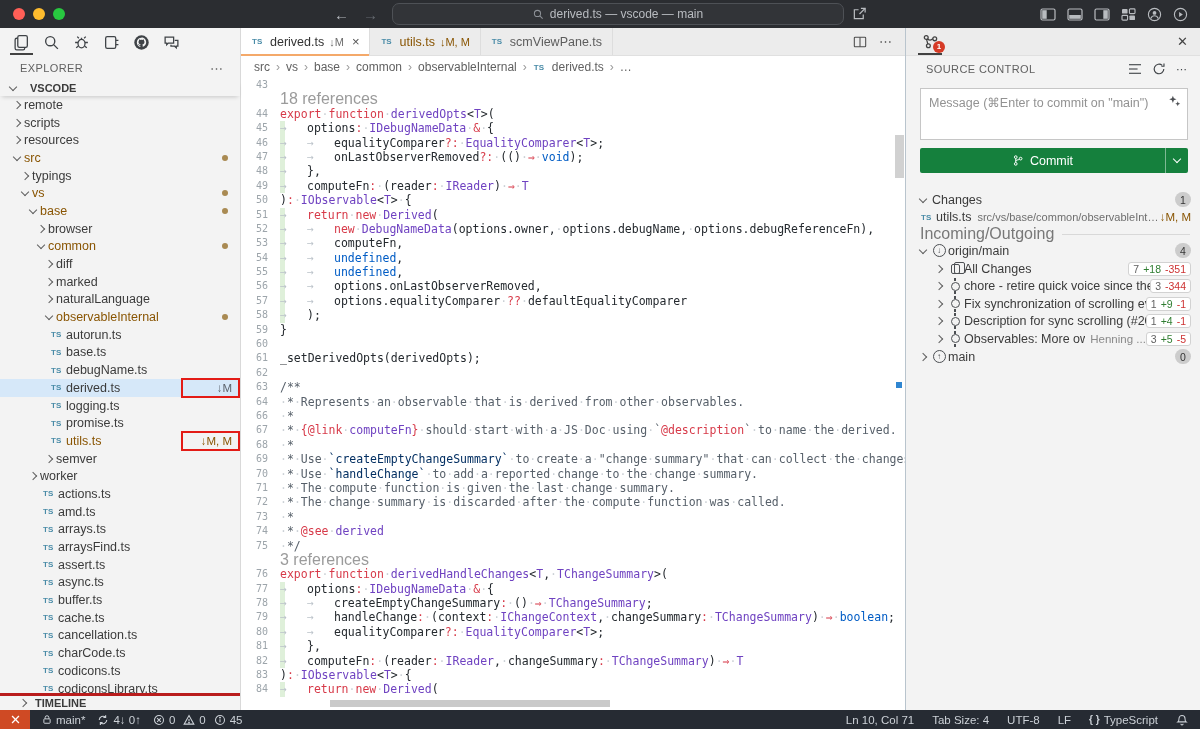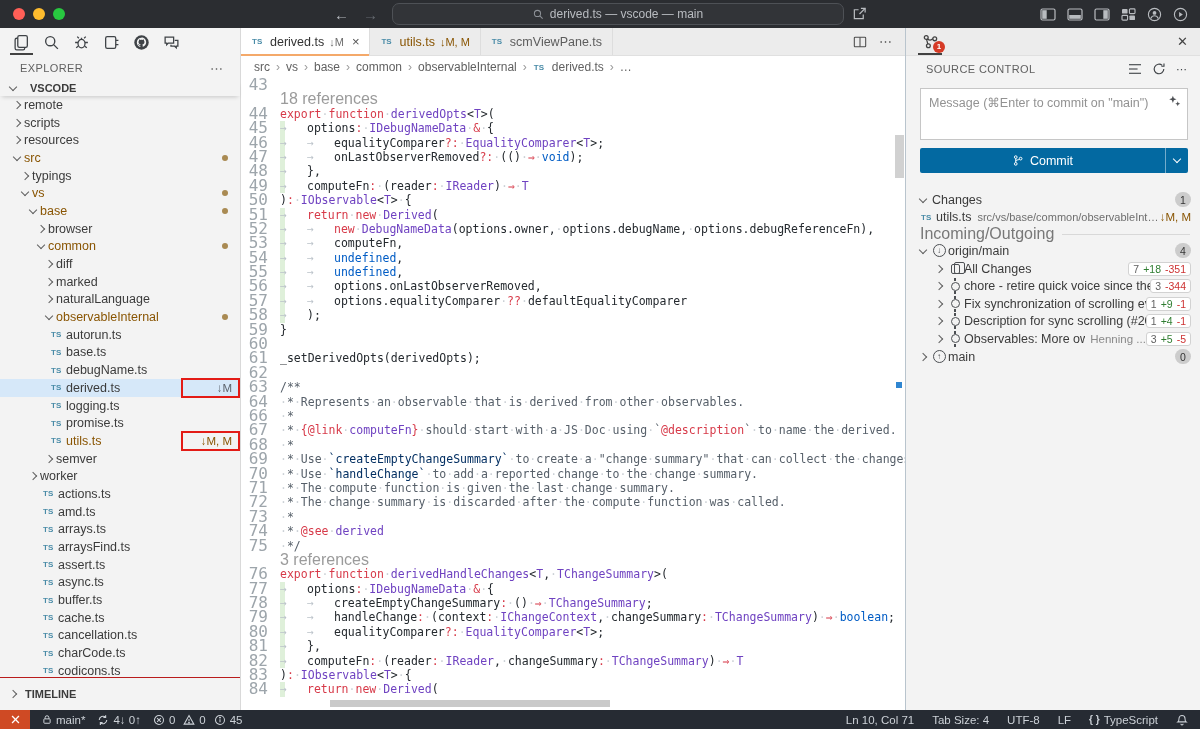--- a/index.html
+++ b/index.html
@@ -31,40 +31,40 @@
   .trow.sel{background:#d6e8f9}
   .tlabel{white-space:nowrap}
   .tlabel.gold,.tbadge.gold{color:#895503}
   .chev{flex:0 0 14px;display:flex;align-items:center;justify-content:center}
   .chev::before{content:'';width:5px;height:5px;border-right:1.3px solid #5f5f5f;border-bottom:1.3px solid #5f5f5f;transform:rotate(-45deg)}
   .chev.open::before{transform:rotate(45deg);margin-top:-2px}
   .tsic{flex:0 0 16px;font-size:8px;font-weight:bold;color:#498ba7;text-align:left;padding-left:1px}
   .dot{position:absolute;right:12px;width:6px;height:6px;border-radius:50%;background:#a98a52}
   .tbadge{position:absolute;right:8px;font-size:11.5px;color:#5d646e}
   .redbox{position:absolute;right:0;width:59px;height:20px;border:2.5px solid #e31b16;pointer-events:none}
-  .timeline{position:absolute;left:0;right:0;bottom:0;height:33px;background:#f3f3f3;border-top:1px solid #b91c1c;display:flex;align-items:center;gap:5px;padding-left:6px;font-size:11px;font-weight:bold;color:#3b3b3b;z-index:3}
+  .timeline{position:absolute;left:0;right:0;bottom:0;height:17px;background:#f3f3f3;border-top:3px solid #b91c1c;display:flex;align-items:center;gap:5px;padding-left:16px;font-size:11px;font-weight:bold;color:#3b3b3b;z-index:3}
 
   
   .editor{flex:1;min-width:0;display:flex;flex-direction:column;background:#fff}
   .tabbar{height:28px;background:#ececec;display:flex;border-bottom:1px solid #e0e0e0;position:relative;flex:0 0 28px}
   .tab{display:flex;align-items:center;gap:5px;padding:0 10px;font-size:12.5px;color:#5d5d5d;border-right:1px solid #ddd;position:relative;cursor:pointer}
   .tab .tsic{flex:0 0 14px}
   .tab.active{background:#fff;color:#333}
   .tab.active::after{content:'';position:absolute;left:0;right:0;bottom:-1px;height:2.5px;background:#f4a96a}
   .tab .deco{font-size:11px;color:#6e6e6e}
   .tab .deco.gold{color:#895503}
   .tab .gold-label{color:#895503}
   .tab .close{font-size:13px;color:#555;margin-left:3px}
   .tabactions{margin-left:auto;display:flex;align-items:center;gap:12px;padding-right:12px;color:#4b4b4b}
   .breadcrumb{height:22px;display:flex;align-items:center;padding-left:13px;font-size:12px;color:#616161;flex:0 0 22px;white-space:nowrap}
   .breadcrumb .sep{margin:0 6px;color:#9b9b9b}
   .breadcrumb .tsic{margin-right:3px}
   .codearea{flex:1;position:relative;overflow:hidden;font-family:"DejaVu Sans Mono",monospace}
   .cl{display:flex;height:14.4px;line-height:14.4px;font-size:11.5px;white-space:pre}
-  .ln{flex:0 0 27px;text-align:right;color:#9da5ab;font-size:16px}
+  .ln{flex:0 0 27px;text-align:right;color:#9da5ab;font-size:10px}
   .content{padding-left:12px;position:relative;flex:1;min-width:0;overflow:hidden}
   .content.added::before{content:'';position:absolute;left:12px;top:0;bottom:0;width:5px;background:#dff0da}
   .content>span{position:relative}
   .lens-text{color:#9b9b9b;font-size:16px;font-family:Liberation Sans, sans-serif}
   .tk-k{color:#d73a49}.tk-e{color:#6f42c1}.tk-b{color:#005cc5}.tk-s{color:#032f62}.tk-c{color:#57606a}.tk-d{color:#24292e}
   .tab-ch{display:inline-block;width:27px;color:#bcc3ca}
   .ws{color:#ccd1d6}
   .vscroll{position:absolute;right:1px;top:57px;width:9px;height:43px;background:#c1c1c1;opacity:.75}
   .bluedeco{position:absolute;right:3px;top:304px;width:6px;height:6px;background:#2f86d1}
   .hscroll{position:absolute;left:89px;bottom:3px;width:280px;height:7px;background:#bdbdbd;opacity:.8}
@@ -73,21 +73,21 @@
   .scmpanel{width:295px;flex:0 0 295px;background:#f3f3f3;border-left:1px solid #b9c4cd;display:flex;flex-direction:column}
   .paneltabs{height:28px;display:flex;align-items:center;padding:0 12px;background:#ececec;border-bottom:1px solid #e0e0e0;position:relative}
   .scmtabicon{position:relative;width:24px;height:26px;display:flex;align-items:center;justify-content:center;color:#424242}
   .scmtabicon::after{content:'';position:absolute;left:0;right:0;bottom:0;height:2px;background:#424242}
   .scmbadge{position:absolute;right:-3px;bottom:2px;background:#d63a26;color:#fff;font-size:8px;min-width:12px;height:12px;border-radius:7px;display:flex;align-items:center;justify-content:center;font-weight:bold}
   .panelclose{margin-left:auto;color:#424242;font-size:13px}
   .scm-head{height:26px;display:flex;align-items:center;font-size:11px;color:#616161;letter-spacing:.4px;padding:0 12px 0 20px}
   .scm-head .icons{margin-left:auto;display:flex;gap:10px;align-items:center;color:#3f4347}
   .msgbox{margin:6px 12px 0 14px;height:52px;background:#fff;border:1px solid #c6c6c6;position:relative;padding:6px 24px 0 8px;font-size:12.5px;color:#929292}
   .sparkle{position:absolute;top:5px;right:6px;color:#4c4f53}
-  .commitbtn{margin:8px 12px 0 14px;height:25px;background:#0369a1;border-radius:2px;display:flex;align-items:center;color:#fff;font-size:12.5px;cursor:pointer}
+  .commitbtn{margin:8px 12px 0 14px;height:25px;background:#15803d;border-radius:2px;display:flex;align-items:center;color:#fff;font-size:12.5px;cursor:pointer}
   .commitbtn .cb-main{flex:1;display:flex;align-items:center;justify-content:center;gap:6px}
   .commitbtn .cb-drop{width:23px;align-self:stretch;border-left:1px solid rgba(255,255,255,.45);display:flex;align-items:center;justify-content:center}
   .cb-drop .chevw{width:6px;height:6px;border-right:1.4px solid #fff;border-bottom:1.4px solid #fff;transform:rotate(45deg);margin-top:-3px}
   .scmtree{margin-top:18px;font-size:12.5px;color:#3b3b3b}
   .srow{display:flex;align-items:center;height:17.6px;position:relative;cursor:pointer}
   .srow .lbl{white-space:nowrap;overflow:hidden;flex-shrink:1;min-width:0}
   .srow .auth{color:#8a8a8a;font-size:11.5px;margin-left:5px;white-space:nowrap}
   .pillnum{margin-left:auto;margin-right:9px;background:#ccc;color:#333;font-size:10.5px;min-width:16px;height:15px;border-radius:9px;display:flex;align-items:center;justify-content:center;padding:0 4px}
   .statpill{margin-left:auto;margin-right:9px;border:1px solid #d2d2d2;background:#fff;border-radius:3px;font-size:10.5px;padding:0 4px;height:14px;display:flex;align-items:center;gap:4px;white-space:nowrap}
   .statpill .f{color:#616161}.statpill .a{color:#2f7d31}.statpill .r{color:#cd3131}

